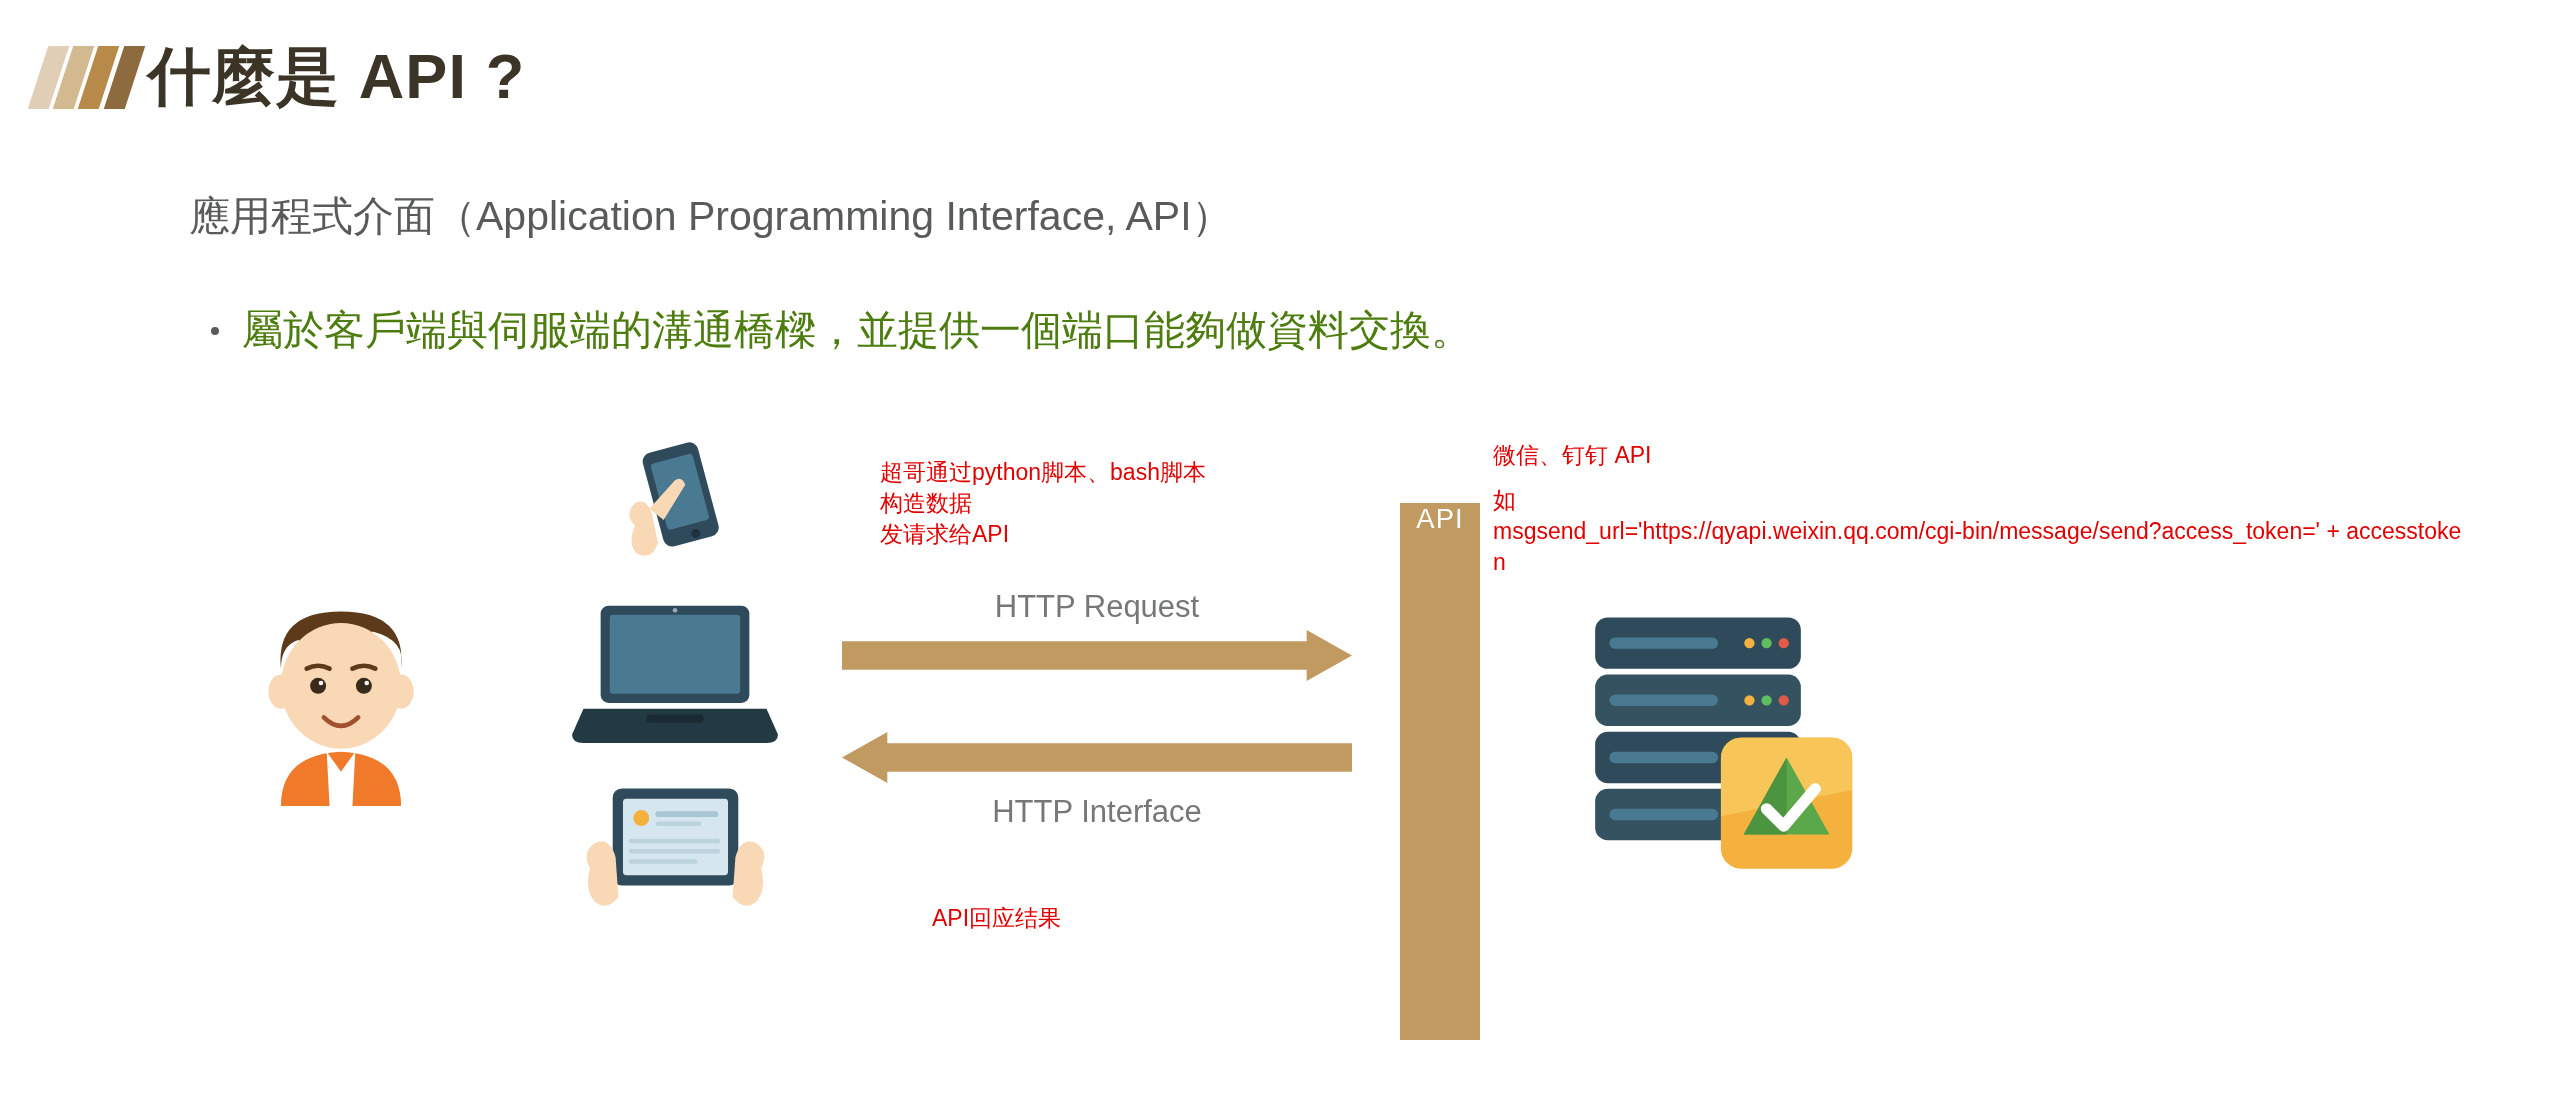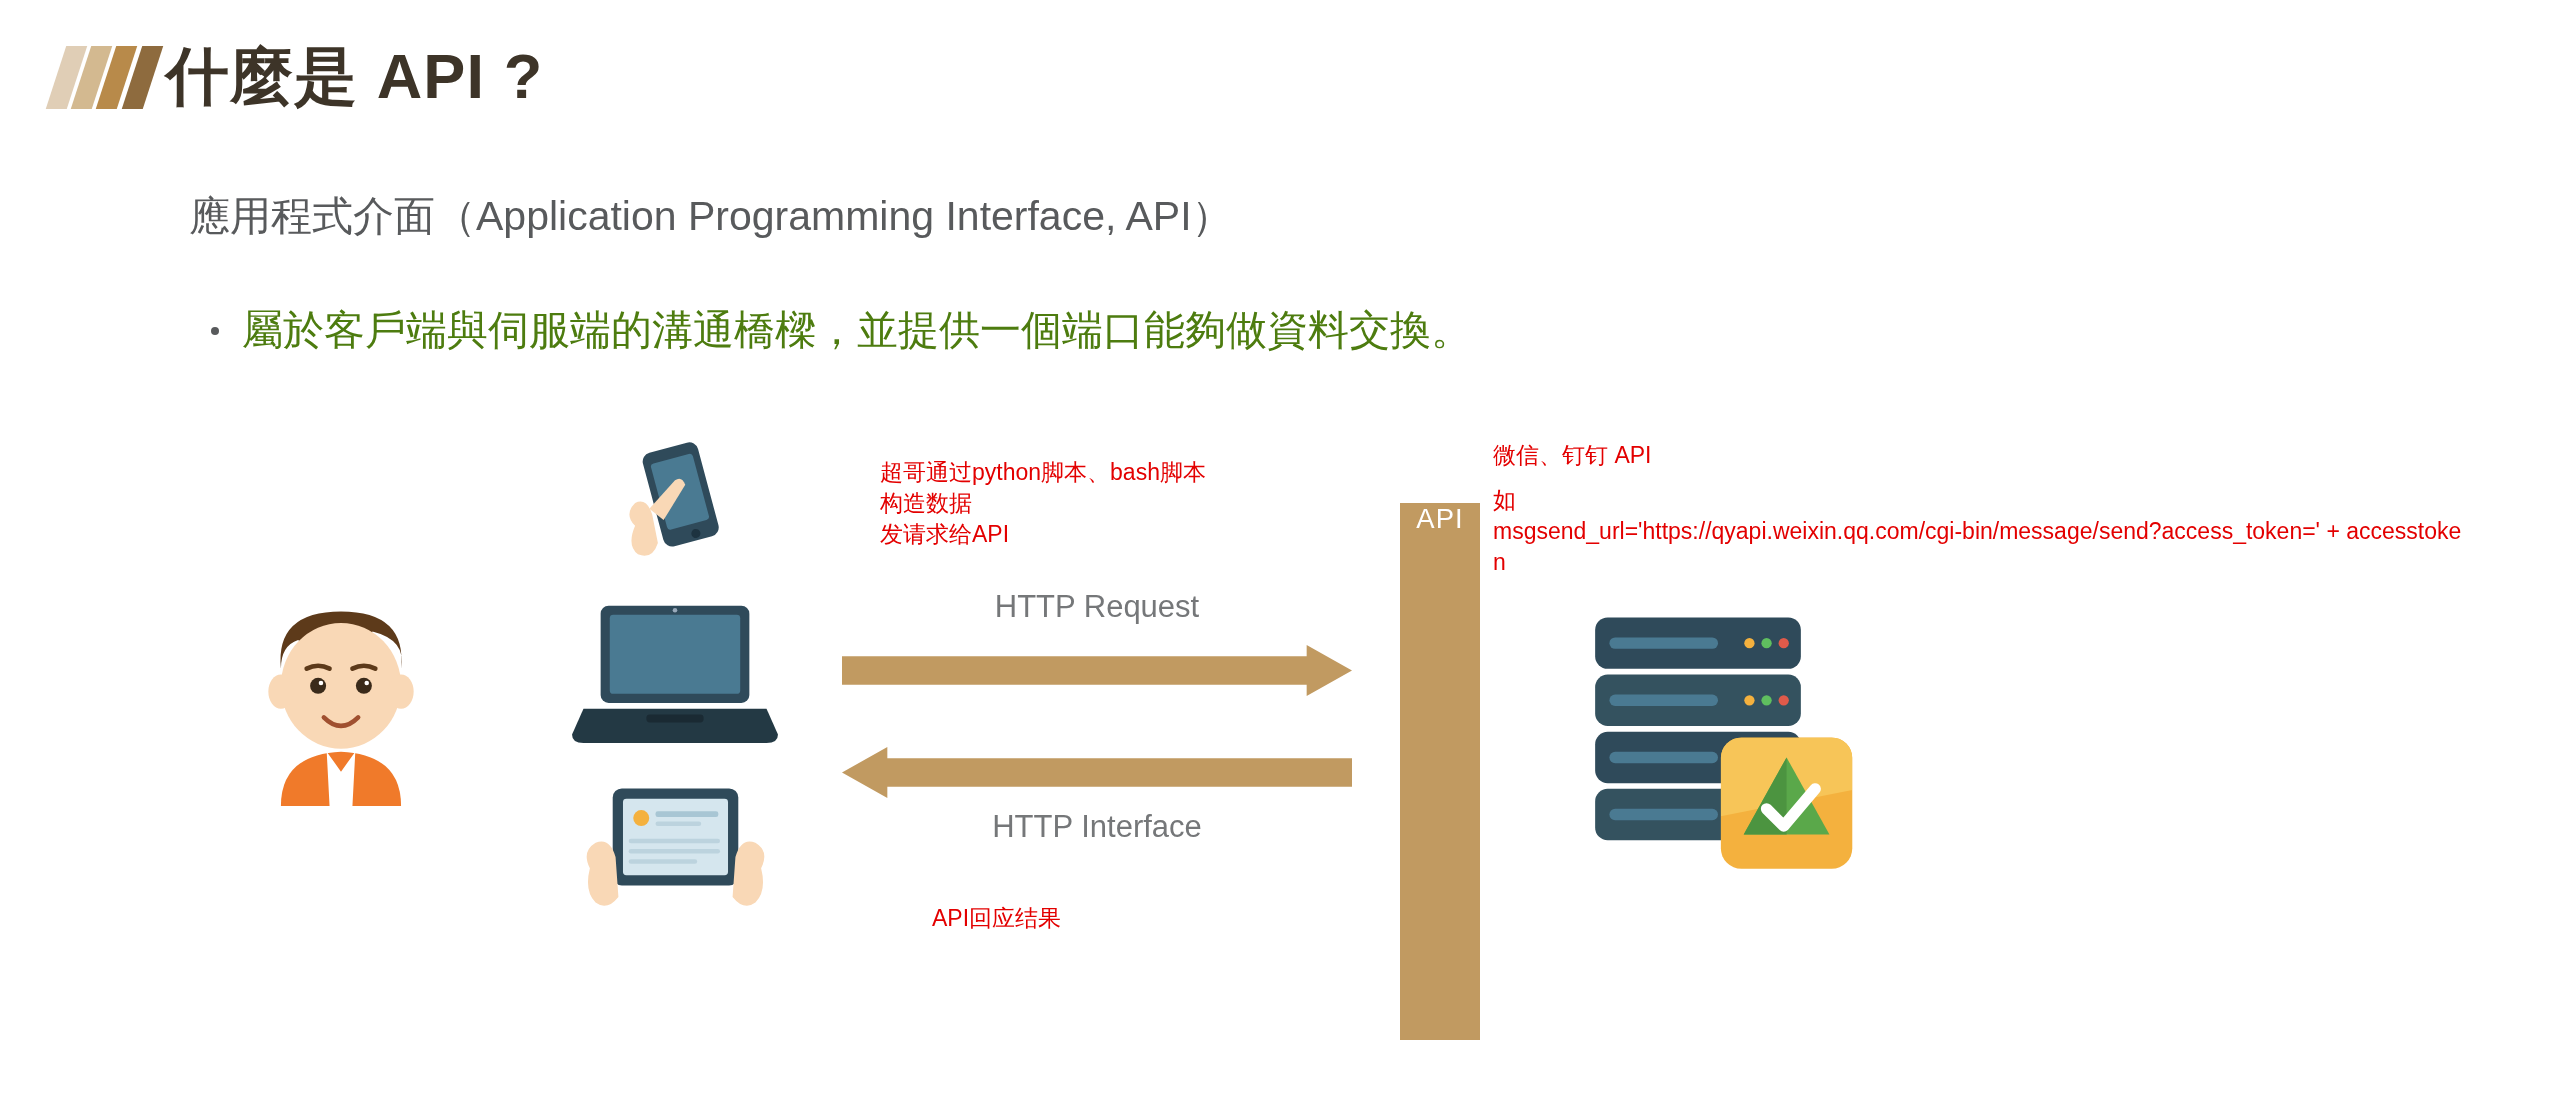--- a/index.html
+++ b/index.html
@@ -10,21 +10,21 @@
     width: 2576px;
     height: 1099px;
     position: relative;
     overflow: hidden;
   }
 
   
   .title-row {
     position: absolute;
     top: 34px;
-    left: 56px;
+    left: 38px;
     display: flex;
     align-items: center;
     gap: 13.7px;
   }
   .slashes {
     display: flex;
     gap: 4.6px;
   }
   .slashes span {
     display: block;
@@ -108,21 +108,21 @@
     position: absolute;
     left: 651px;
     top: 149px;
     width: 514px;
   }
   .req-label, .res-label {
     font-size: 31px;
     color: #757779;
     text-align: center;
   }
-  .req-label { margin-bottom: 20px; }
+  .req-label { margin-bottom: 5px; }
   .arrow-svg { display: block; width: 100%; height: 51px; }
   .res-label { margin-top: 11.4px; }
 
   
   .ann { color: #e30000; font-size: 23px; line-height: 1.35; position: absolute; }
   .ann-top-left  { left: 691px; top: 17px; width: 429px; }
   .ann-bottom-left { left: 743px; top: 463px; }
   .ann-top-right { left: 1304px; top: 0; width: 971px; word-break: break-all; }
 
   

